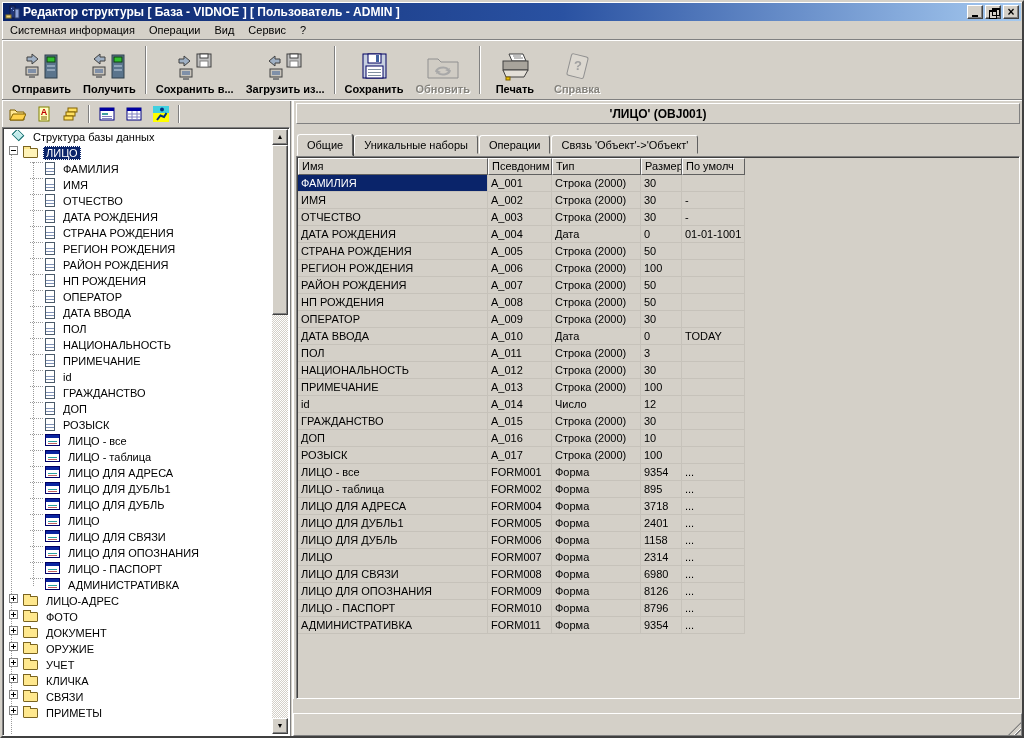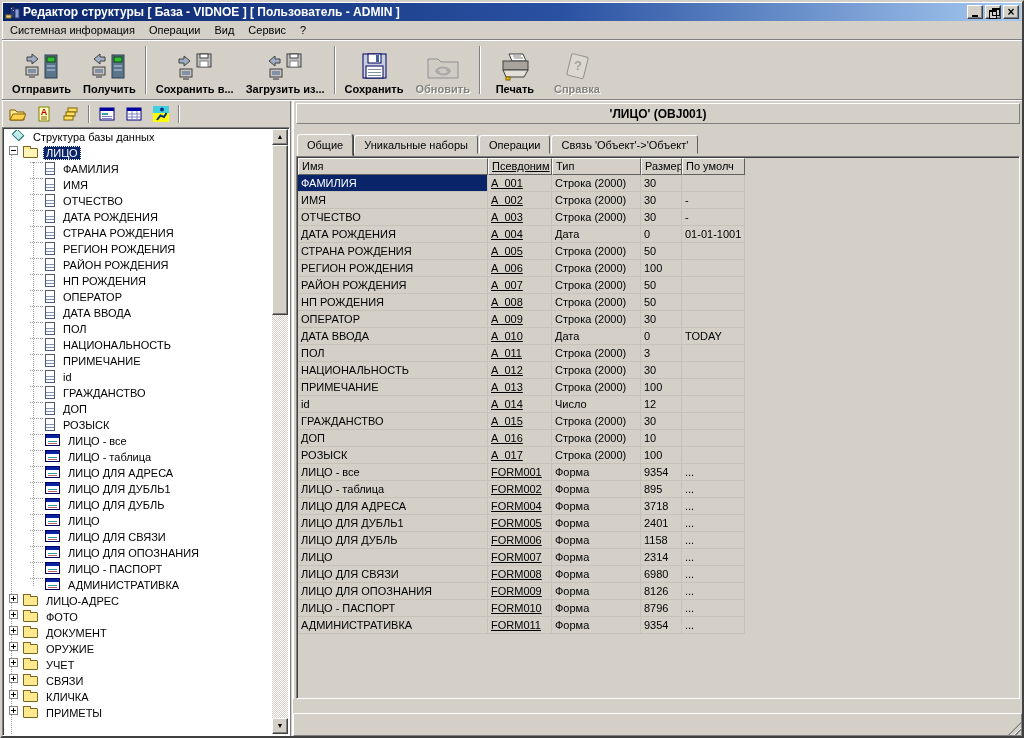--- a/index.html
+++ b/index.html
@@ -91,21 +91,21 @@
   .tabstrip { display:flex; align-items:center; height:23px; margin-top:9px; padding-left:1px; flex:none; }
   .tab { height:19px; padding:3px 9px 0; background:#d4d0c8; border:1px solid; border-color:#fff #606060 #d4d0c8 #fff; border-radius:3px 3px 0 0; margin-right:1px; white-space:nowrap; position:relative; }
   .tab.active { height:22px; z-index:3; padding-top:4px; box-shadow:1px 0 0 #404040; }
 
   .grid { flex:1; border:1px solid; border-color:#808080 #fff #fff #808080; box-shadow:inset 1px 1px 0 #404040; background:#d4d0c8; overflow:hidden; padding:1px 0 0 1px; min-height:0; }
   .ghead { display:flex; width:447px; height:17px; }
   .ghcell { background:#d4d0c8; border:1px solid; border-color:#fff #606060 #606060 #fff; padding:1px 0 0 3px; white-space:nowrap; overflow:hidden; }
   .grow { display:flex; width:447px; height:17px; }
   .gcell { border-right:1px solid #c6c2ba; border-bottom:1px solid #c6c2ba; padding:2px 0 0 3px; white-space:nowrap; overflow:hidden; }
   .gcell.sel { background:#0a246a; color:#fff; }
-  .c0 { width:190px; } .c1 { width:64px;text-decoration:underline; } .c2 { width:89px; } .c3 { width:41px; } .c4 { width:63px; }
+  .c0 { width:190px; } .c1 { width:64px; } .c2 { width:89px; } .c3 { width:41px; } .c4 { width:63px; }
 
   .statusbar { height:23px; margin-top:2px; flex:none; border:1px solid; border-color:#fff #808080 #808080 #fff; position:relative; background:#d4d0c8; }
   .grip { position:absolute; right:0; bottom:0; width:13px; height:13px;
     background:repeating-linear-gradient(135deg, rgba(0,0,0,0) 0 3px, #fff 3px 4px, #808080 4px 5px);
     clip-path:polygon(100% 0, 100% 100%, 0 100%); }
 </style>
 </head>
 <body>
 
 <div class="window" data-name="app-window">
@@ -461,26 +461,26 @@
               <span class="tlabel" data-name="tree-node-label">ОРУЖИЕ</span>
             </div>
             <div class="tnode" data-name="tree-node" data-level="1" data-exp="plus">
               <span class="texp" data-name="tree-expander-icon"></span>
               <span class="ticon" data-name="folder-icon"></span>
               <span class="tlabel" data-name="tree-node-label">УЧЕТ</span>
             </div>
             <div class="tnode" data-name="tree-node" data-level="1" data-exp="plus">
               <span class="texp" data-name="tree-expander-icon"></span>
               <span class="ticon" data-name="folder-icon"></span>
+              <span class="tlabel" data-name="tree-node-label">КЛИЧКА</span>
+            </div>
+            <div class="tnode" data-name="tree-node" data-level="1" data-exp="plus">
+              <span class="texp" data-name="tree-expander-icon"></span>
+              <span class="ticon" data-name="folder-icon"></span>
               <span class="tlabel" data-name="tree-node-label">СВЯЗИ</span>
-            </div>
-            <div class="tnode" data-name="tree-node" data-level="1" data-exp="plus">
-              <span class="texp" data-name="tree-expander-icon"></span>
-              <span class="ticon" data-name="folder-icon"></span>
-              <span class="tlabel" data-name="tree-node-label">КЛИЧКА</span>
             </div>
             <div class="tnode" data-name="tree-node" data-level="1" data-exp="plus">
               <span class="texp" data-name="tree-expander-icon"></span>
               <span class="ticon" data-name="folder-icon"></span>
               <span class="tlabel" data-name="tree-node-label">ПРИМЕТЫ</span>
             </div>
           </div>
         <div class="vscroll" data-name="tree-scrollbar">
           <div class="sbtn up" data-name="scroll-up-icon">▲</div>
           <div class="sthumb" data-name="scrollbar-thumb"></div>

